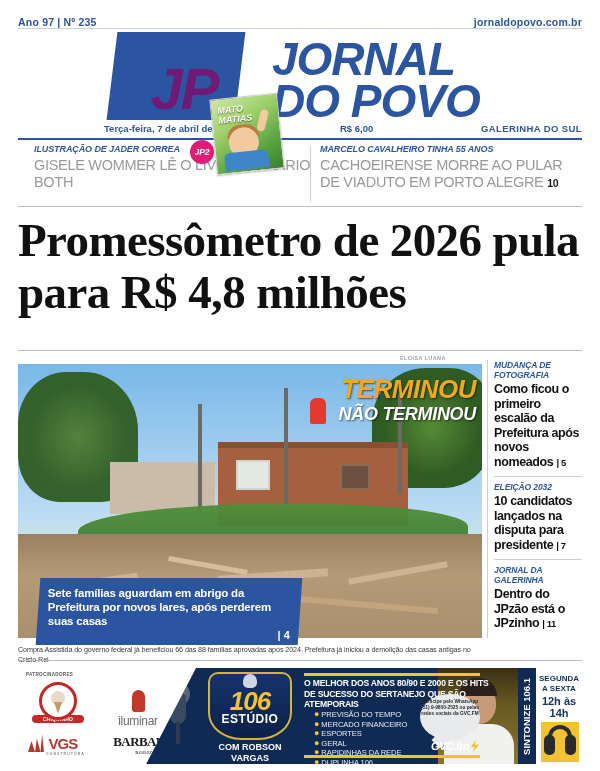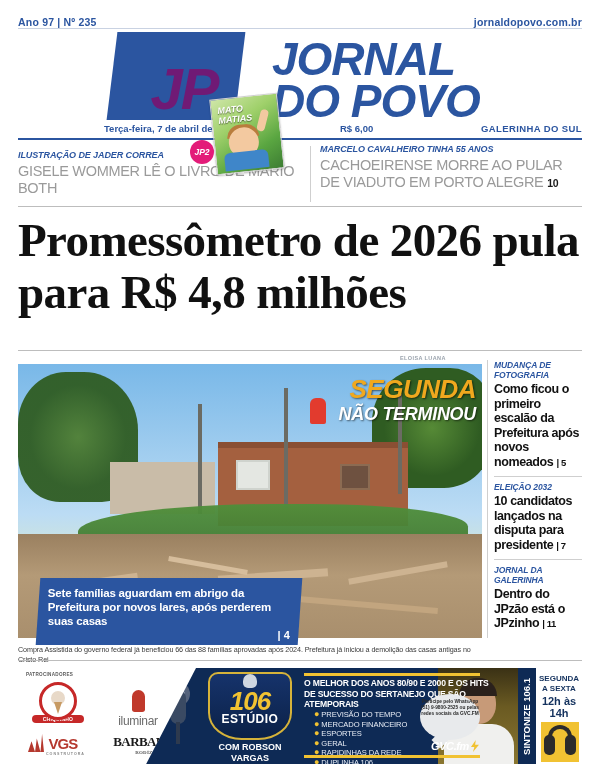--- a/index.html
+++ b/index.html
@@ -84,21 +84,21 @@
   .mi-date { position:absolute; left:86px; font-size:9.5px; font-weight:bold; color:#2b55a0; }
   .mi-price { position:absolute; left:322px; font-size:9.5px; font-weight:bold; color:#2b55a0; }
   .mi-city { position:absolute; right:0; font-size:9.5px; font-weight:bold; color:#2b55a0; letter-spacing:.4px;}
   .mast-rule {
     position:absolute; left:18px; top:138px; width:564px; height:2px; background:#2b55a0;
   }
 
   
   .teasers { position:absolute; left:18px; top:144px; width:564px; height:60px; }
   .teaser { position:absolute; top:0; height:60px; }
-  .teaser-left { left:0; width:290px;margin-top:6px; }
+  .teaser-left { left:16px; width:290px; }
   .teaser-right { left:302px; width:262px; }
   .teaser-kicker {
     font-size:9px; font-weight:bold; font-style:italic; color:#2b55a0;
     letter-spacing:-.1px; margin-bottom:3px;
   }
   .teaser-head {
     font-size:14.5px; color:#9a9a9a; line-height:17px; letter-spacing:-.3px;
     font-family:"Liberation Sans", sans-serif; font-weight:300;
   }
   .teaser-divider {
@@ -386,21 +386,21 @@
     <div class="ph-deb ph-d3"></div>
     <div class="ph-deb ph-d4"></div>
     <div class="ph-deb ph-d5"></div>
     <div class="ph-deb ph-d6"></div>
     <div class="ph-deb ph-d7"></div>
   </div>
 
   <div class="photo-credit">ELOISA LUANA</div>
 
   <div class="overlay-title">
-    <div class="ov-line1">SEGUNDA</div>
+    <div class="ov-line1">TERMINOU</div>
     <div class="ov-line2">NÃO TERMINOU</div>
   </div>
 
   <div class="photo-caption-box">
     <div class="inner">
       <div class="pc-text">Sete famílias aguardam em abrigo da Prefeitura por novos lares, após perderem suas casas</div>
       <div class="pc-ref">| <span>4</span></div>
     </div>
   </div>
 

